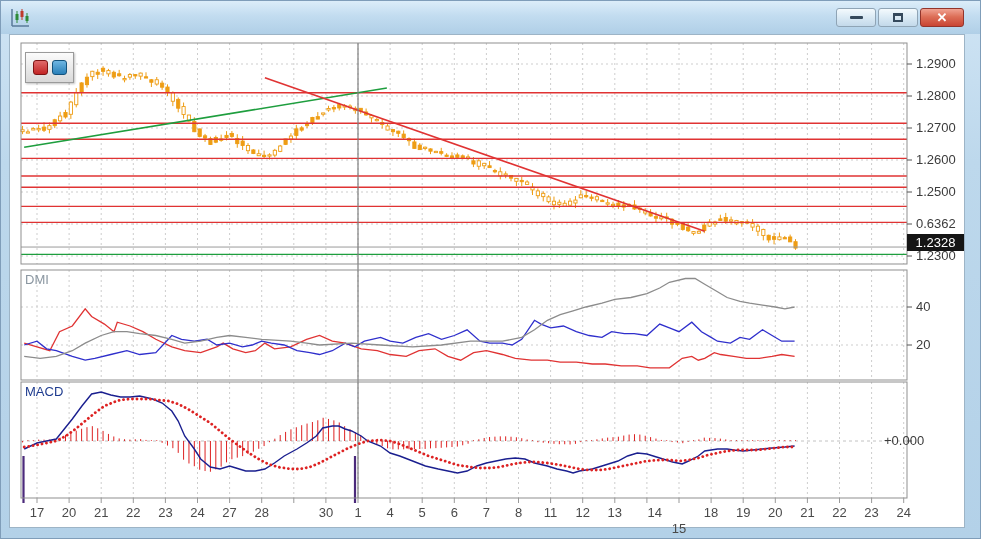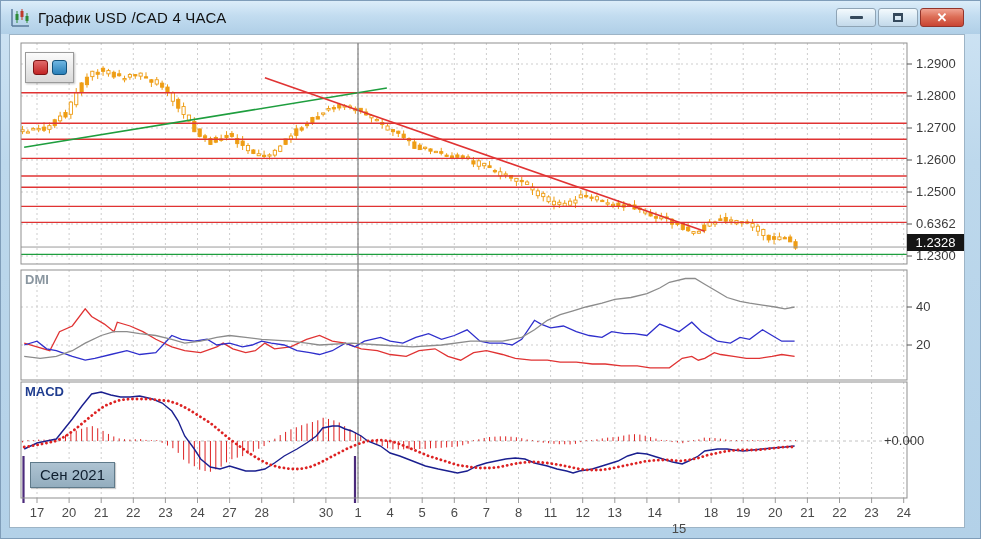--- a/index.html
+++ b/index.html
@@ -19,23 +19,23 @@
   .glyph-min{display:block;width:13px;height:3px;background:#35495c;border-radius:1px;}
   .glyph-restore{display:block;width:10px;height:9px;border:2px solid #35495c;border-top-width:3px;box-sizing:border-box;background:transparent;}
   .content{position:absolute;left:8px;top:33px;width:956px;height:494px;background:#fff;
            border:1px solid #9db4c6;box-sizing:border-box;}
   #chart{position:absolute;left:0;top:0;pointer-events:auto;}
   .legend-box{position:absolute;left:24px;top:51px;width:47px;height:29px;border:1px solid #9a9a9a;
               background:linear-gradient(180deg,#fbfbfb,#d9d9d9);display:flex;align-items:center;justify-content:center;gap:4px;box-shadow:1px 1px 2px rgba(0,0,0,.25);}
   .legend-sq{width:15px;height:15px;border-radius:3px;border:1px solid;cursor:pointer;padding:0;}
   .legend-sq.red{background:linear-gradient(180deg,#e06a6a,#c22525);border-color:#7d1414;}
   .legend-sq.blue{background:linear-gradient(180deg,#6fb6e2,#2980b9);border-color:#14537d;}
-  .panel-label{position:absolute;font-size:13px;pointer-events:none;font-weight:bold;}
+  .panel-label{position:absolute;font-size:13px;pointer-events:none;}
   .panel-label.dmi{left:24px;top:271px;color:#8a96a0;}
-  .panel-label.macd{left:24px;top:383px;color:#1f3c8f;font-weight:bold;}
+  .panel-label.macd{left:24px;top:383px;color:#1f3c8f;font-weight:normal;}
   .month-label{position:absolute;top:461px;height:24px;line-height:24px;padding:0 9px;font-size:15px;color:#0f1f2f;
                background:linear-gradient(180deg,#aec3d2,#93adbe);border:1px solid #5f7a8a;box-shadow:1px 1px 1px rgba(0,0,0,.2);}
   .month-label.sep{left:29px;}
   .month-label.okt{left:360px;}
   .ax{position:absolute;font-size:13px;color:#3c3c3c;pointer-events:none;white-space:nowrap;}
   .xlab{position:absolute;font-size:13px;color:#4a4a4a;width:30px;text-align:center;pointer-events:none;}
   .price-tag{position:absolute;left:906px;top:233px;width:57px;height:17px;background:#151515;color:#fff;
              font-size:13px;text-align:center;line-height:17px;}
 </style>
 </head>
@@ -678,21 +678,20 @@
     <svg width="22" height="22" viewBox="0 0 22 22">
       <line x1="3" y1="2" x2="3" y2="19" stroke="#5a7a9a" stroke-width="1.5"></line>
       <line x1="3" y1="19" x2="20" y2="19" stroke="#5a7a9a" stroke-width="1.5"></line>
       <line x1="8" y1="4" x2="8" y2="16" stroke="#2e8b3a" stroke-width="1"></line>
       <rect x="6.5" y="7" width="3" height="6" fill="#2e8b3a"></rect>
       <line x1="13" y1="2" x2="13" y2="13" stroke="#c0392b" stroke-width="1"></line>
       <rect x="11.5" y="4" width="3" height="6" fill="#c0392b"></rect>
       <line x1="18" y1="6" x2="18" y2="16" stroke="#2e8b3a" stroke-width="1"></line>
       <rect x="16.5" y="9" width="3" height="5" fill="#2e8b3a"></rect>
     </svg>
-    <span class="title-text">График USD /CAD  4 ЧАСА</span>
     <div class="win-buttons">
       <button class="win-btn">
           <span class="glyph-min"></span>
         </button>
       <button class="win-btn">
           <span class="glyph-restore"></span>
         </button>
       <button class="win-btn close">
           <span>✕</span>
         </button>
@@ -700,21 +699,20 @@
   </div>
 
   <div class="legend-box">
     <button class="legend-sq red"></button>
     <button class="legend-sq blue"></button>
   </div>
 
   <div class="panel-label dmi">DMI</div>
   <div class="panel-label macd">MACD</div>
 
-  <div class="month-label sep">Сен 2021</div>
 
   <div class="price-tag">1.2328</div>
 
   <div id="labels"></div>
 <div class="ax" style="left: 915px; top: 55px;">1.2900</div>
     <div class="ax" style="left: 915px; top: 87px;">1.2800</div>
     <div class="ax" style="left: 915px; top: 119px; text-align: center;">1.2700</div>
     <div class="ax" style="left: 915px; top: 151px;">1.2600</div>
     <div class="ax" style="left: 915px; top: 183px;">1.2500</div>
     <div class="ax" style="left: 915px; top: 215px;">0.6362</div>

